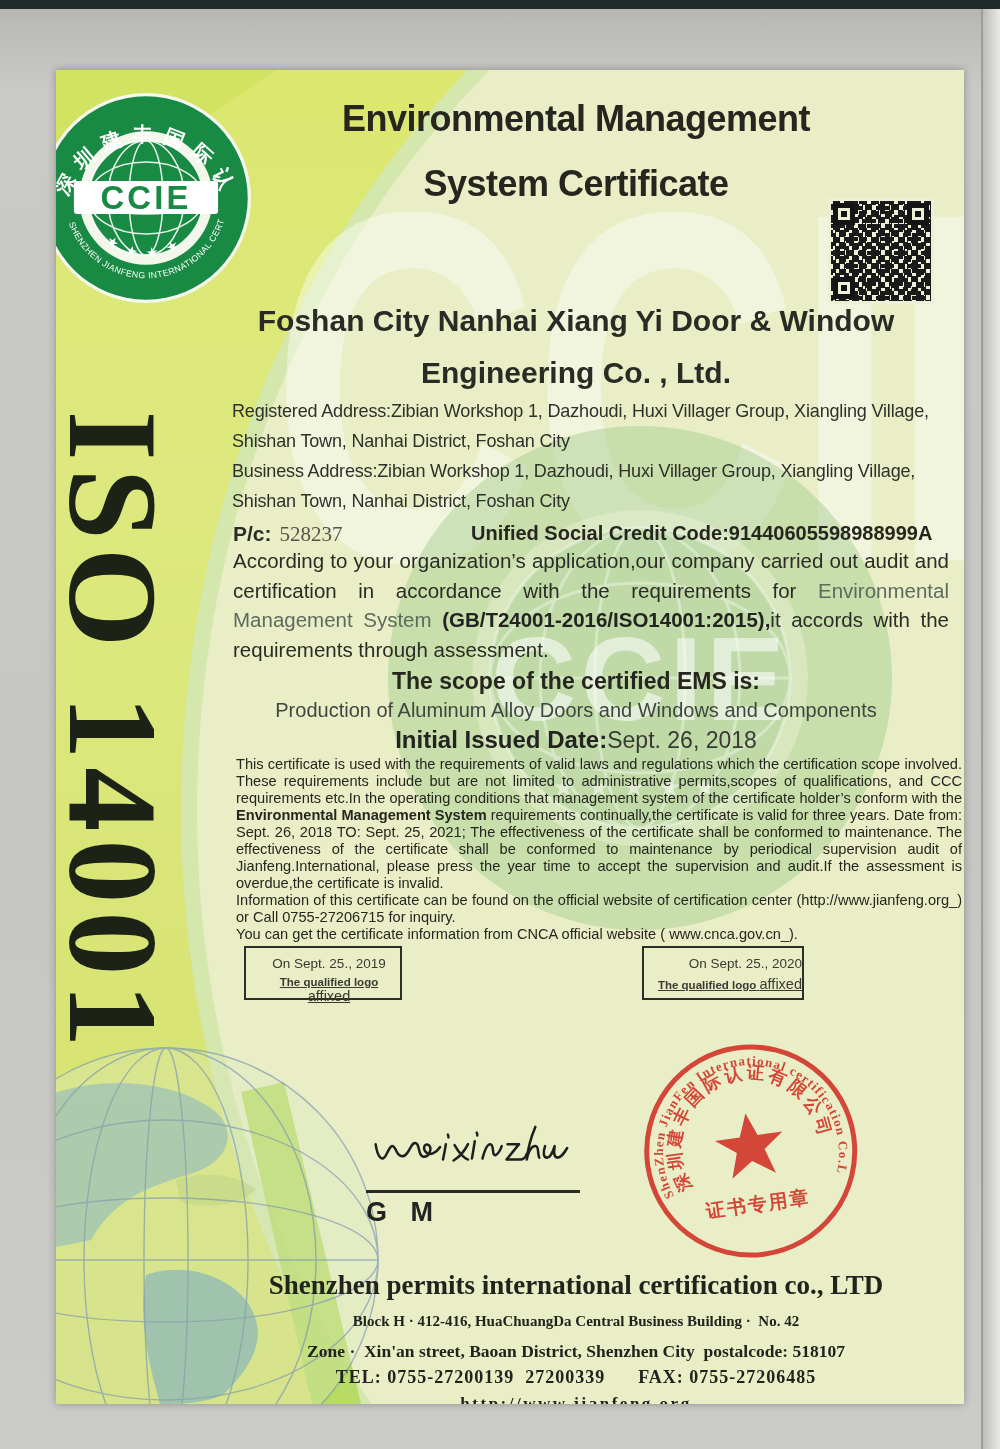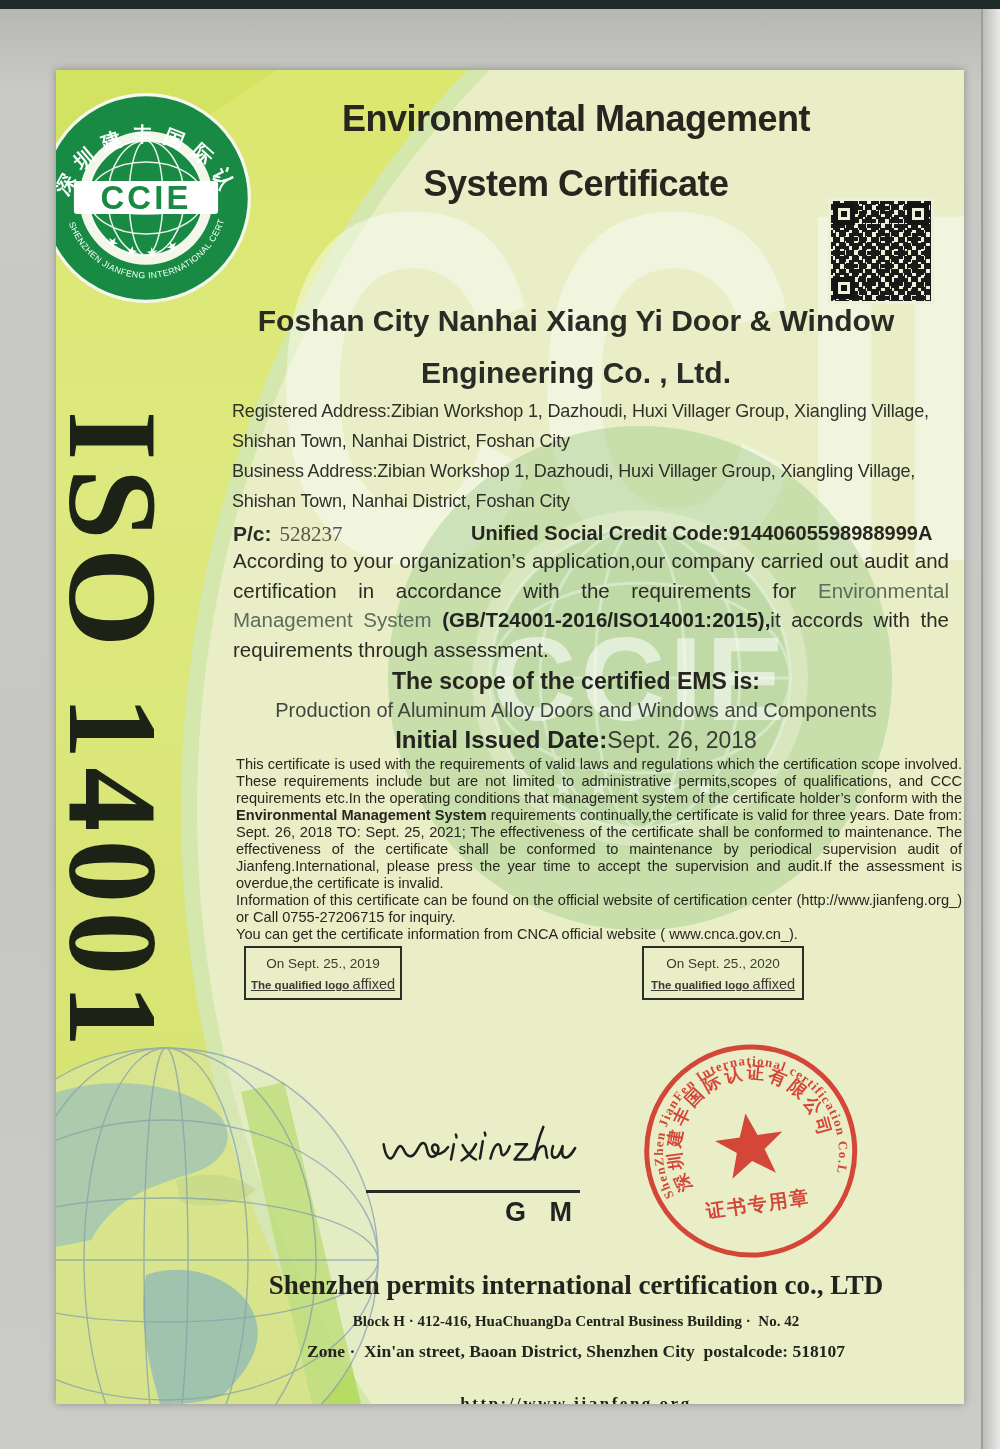--- a/index.html
+++ b/index.html
@@ -80,28 +80,28 @@
   .scope-text{top:629px;left:150px;width:740px;font-size:20px;color:#3e463f;}
   .issued{top:656px;left:150px;width:740px;}
   .issued .lab{font-weight:700;font-size:24px;color:#232320;}
   .issued .dat{font-size:23px;color:#3a3a34;}
 
   .fine{top:686px;left:180px;width:726px;font-size:14.6px;line-height:17px;color:#26261f;text-align:justify;}
   .fine p{margin:0;}
   .fine .b{font-weight:700;}
 
   .stampbox{position:absolute;z-index:4;border:2px solid #2e2e28;height:54px;box-sizing:border-box;
-    text-align:center;color:#3a3a33;background:rgba(255,255,255,.03);}
+    text-align:center;color:#3a3a33;background:rgba(255,255,255,.03);padding-left:12px;}
   .sb1{left:188px;top:876px;width:158px;}
-  .sb2{left:586px;top:876px;width:162px;}
+  .sb2{left:586px;top:876px;width:162px;text-align:right;}
   .sb-date{font-size:13.5px;margin-top:8px;}
   .sb-label{font-size:11.5px;font-weight:700;margin-top:5px;text-decoration:underline;}
   .sb-label .aff{font-size:14.5px;font-weight:400;}
 
-  .sig{position:absolute;left:310px;top:1042px;width:214px;z-index:4;text-align:right;}
+  .sig{position:absolute;left:310px;top:1042px;width:214px;z-index:4;text-align:left;}
   .sig-line{height:3px;background:#2a2a26;margin-top:2px;}
   .sig-title{font-weight:700;font-size:27px;letter-spacing:8px;color:#232320;margin-top:4px;}
   .sr{position:absolute;width:1px;height:1px;overflow:hidden;opacity:0;}
 
   .seal{position:absolute;left:583px;top:969px;z-index:6;transform:rotate(-8deg);opacity:.93;}
 
   .footer{font-family:"Liberation Serif","DejaVu Serif",serif;font-weight:700;color:#23231e;left:130px;width:780px;}
   .f-issuer{top:1200px;font-size:27px;}
   .f-a1{top:1243px;font-size:15px;}
   .f-a2{top:1271px;font-size:17.5px;}
@@ -274,15 +274,16 @@
         <textPath href="#sealInner">深圳建丰国际认证有限公司</textPath>
       </text>
       <path d="M112 74 L121 97 L146 97 L126 112 L134 137 L112 122 L90 137 L98 112 L78 97 L103 97 Z" fill="#d23a2e"></path>
       <text x="112" y="172" text-anchor="middle" font-size="19" font-weight="700" fill="#d23a2e" letter-spacing="2">证书专用章</text>
     </svg>
   </div>
 
   <div class="z footer f-issuer center">Shenzhen permits international certification co., LTD</div>
   <div class="z footer f-a1 center prewrap">Block H · 412-416, HuaChuangDa Central Business Building ·  No. 42</div>
   <div class="z footer f-a2 center prewrap">Zone ·  Xin'an street, Baoan District, Shenzhen City  postalcode: 518107</div>
+  <div class="z footer f-tel center prewrap">TEL: 0755-27200139  27200339      FAX: 0755-27206485</div>
   <div class="z footer f-url center">http://www.jianfeng.org</div>
 
 </div>
 
 </body></html>

